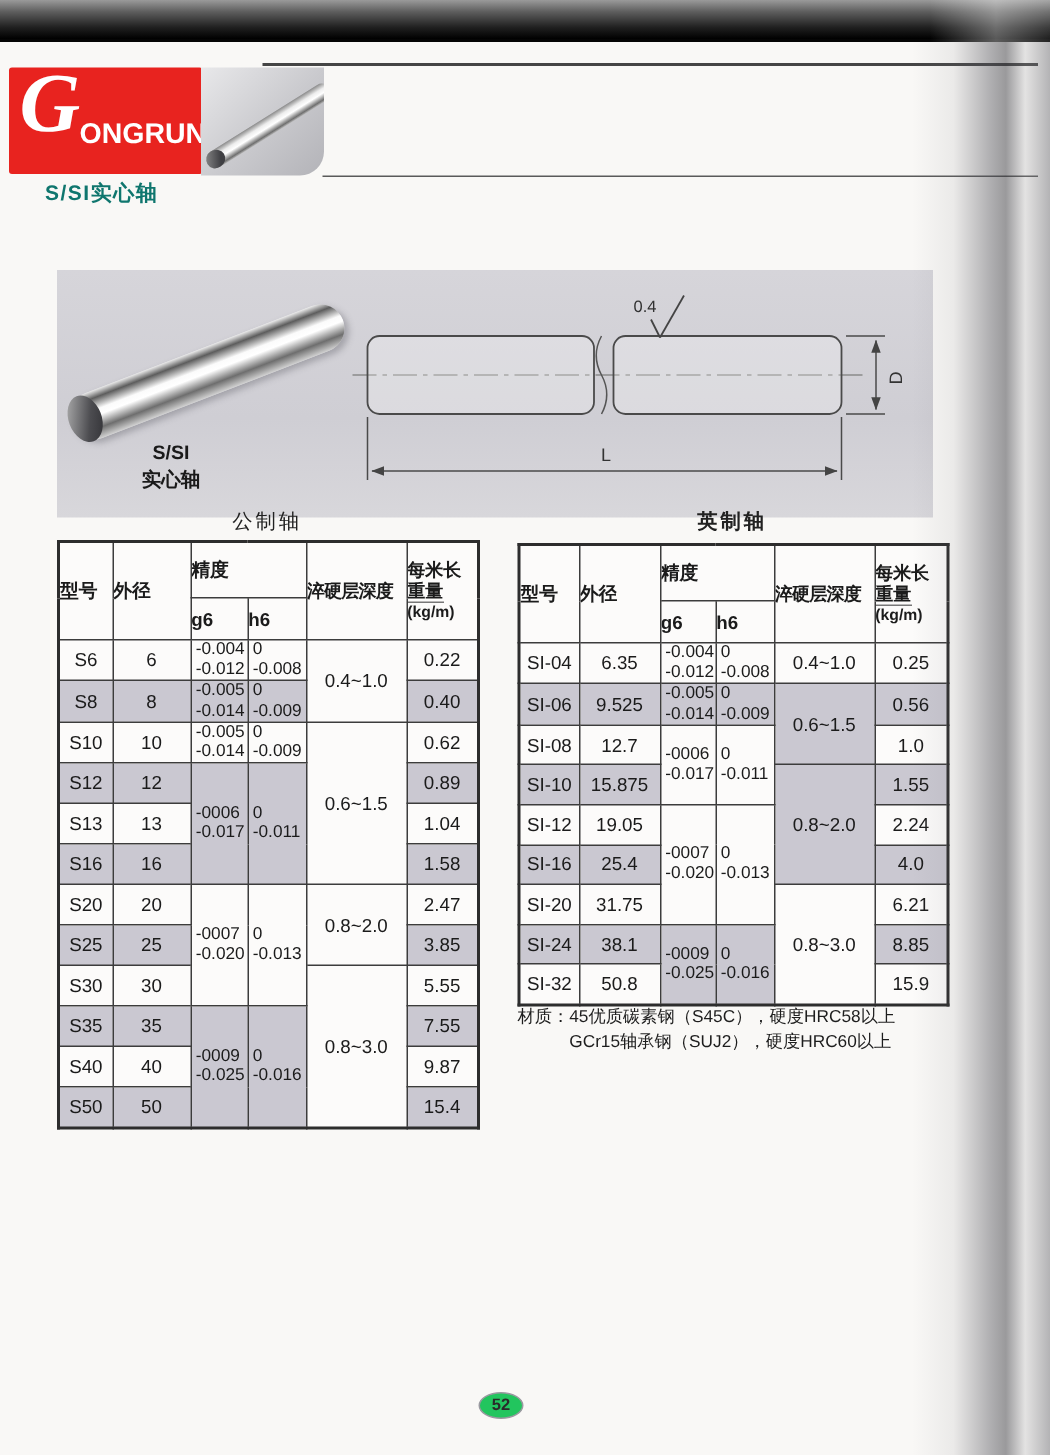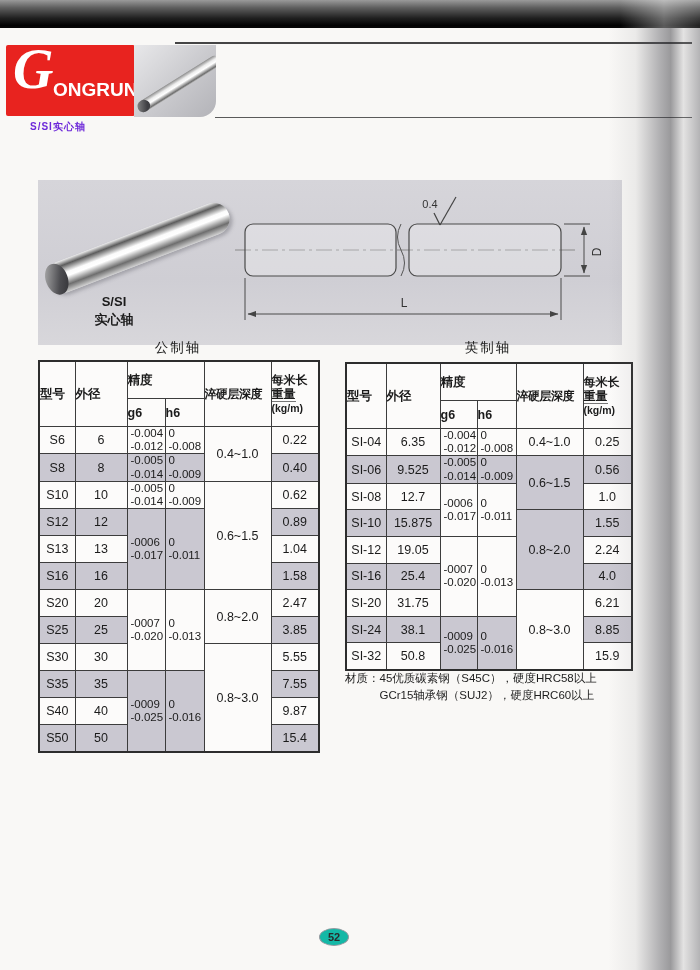--- a/index.html
+++ b/index.html
@@ -27,39 +27,39 @@
     font-size:19px;letter-spacing:0px;}
   .photo-chip{left:134px;top:45px;width:82px;height:72px;overflow:hidden;
     background:linear-gradient(135deg,#e8e8ea 0%,#c9c9cd 55%,#b3b3b8 100%);
     border-radius:0 0 16px 0;}
   .chip-shaft{position:absolute;left:-3px;top:33px;width:96px;height:12px;border-radius:6px;
     transform:rotate(-32deg);
     background:linear-gradient(180deg,#8a8a8a 0%,#ededed 32%,#ffffff 55%,#6f6f6f 88%,#b5b5b5 100%);}
   .chip-shaft:before{content:"";position:absolute;left:0;top:0;width:13px;height:12px;border-radius:50%;
     background:linear-gradient(120deg,#8f8f8f,#3f3f43 70%);}
 
-  .page-title{left:30px;top:120px;font-size:10px;font-weight:bold;color:#6d28d9;letter-spacing:1px;}
+  .page-title{left:30px;top:120px;font-size:14px;font-weight:bold;color:#0f766e;letter-spacing:1px;}
 
   
   .panel{left:38px;top:180px;width:584px;height:165px;
     background:linear-gradient(180deg,#d6d5da 0%,#cfced4 60%,#d8d7db 100%);}
   .big-shaft{position:absolute;left:3px;top:52px;width:194px;height:32px;border-radius:16px;
     transform:rotate(-21deg);
     background:linear-gradient(180deg,#ececec 0%,#5d5d5d 16%,#fbfbfb 40%,#ffffff 52%,#6e6e6e 78%,#d2d2d2 100%);
     box-shadow:2px 3px 4px rgba(80,80,90,0.35);}
   .big-shaft:before{content:"";position:absolute;left:-1px;top:0;width:22px;height:32px;border-radius:50%;
     background:linear-gradient(115deg,#b9b9b9 0%,#4c4c50 60%,#2e2e32 100%);}
   .photo-label{position:absolute;left:36px;top:113px;width:80px;text-align:center;
     font-size:13px;font-weight:bold;color:#1a1a1a;line-height:1.35;white-space:pre-line;}
   svg text{font-family:"Liberation Sans","DejaVu Sans",sans-serif;fill:#333;}
 
   
   .caption{font-size:13.5px;color:#222;letter-spacing:2px;text-align:center;}
   .cap-metric{left:38px;top:339px;width:280px;}
-  .cap-imperial{left:345px;top:339px;width:286px;}
+  .cap-imperial{left:345px;top:339px;width:286px;font-weight:bold;}
 
   
   table.spec{position:absolute;border-collapse:collapse;table-layout:fixed;
     background:#fcfbfa;border:2px solid #2d2d2d;color:#1b1b1b;}
   .spec th,.spec td{border:1px solid #3c3c3c;padding:0;overflow:hidden;}
   .spec th{font-size:12.5px;font-weight:600;text-align:left;}
   .spec tr.h1 th{height:36px;}
   .spec tr.h2 th{height:27px;font-weight:600;}
   .spec td{font-size:12.5px;text-align:center;}
   .metric td{height:26px;}
@@ -73,21 +73,21 @@
   th.weight-h .ul{border-bottom:1px solid #777;display:inline-block;line-height:1.1;margin:0 auto;}
   th.depth-h{font-size:12px;letter-spacing:-0.5px;}
 
   
   .notes{left:345px;top:670px;width:310px;display:flex;font-size:11.5px;color:#1d1d1d;line-height:16.5px;}
   .notes .lbl{white-space:nowrap;}
   .notes .ln{white-space:nowrap;}
 
   
   .page-num{left:319px;top:928px;width:28px;height:16px;border-radius:50%;
-    background:#14b8a6;border:1px solid #9a99a0;display:flex;align-items:center;justify-content:center;
+    background:#22c55e;border:1px solid #9a99a0;display:flex;align-items:center;justify-content:center;
     font-size:11px;font-weight:bold;color:#2a2a2a;}
 </style>
 </head>
 <body>
 
 <div class="abs topbar"></div>
 <div class="abs topbar-fade"></div>
 <div class="abs rule-1"></div>
 <div class="abs rule-2"></div>
 

